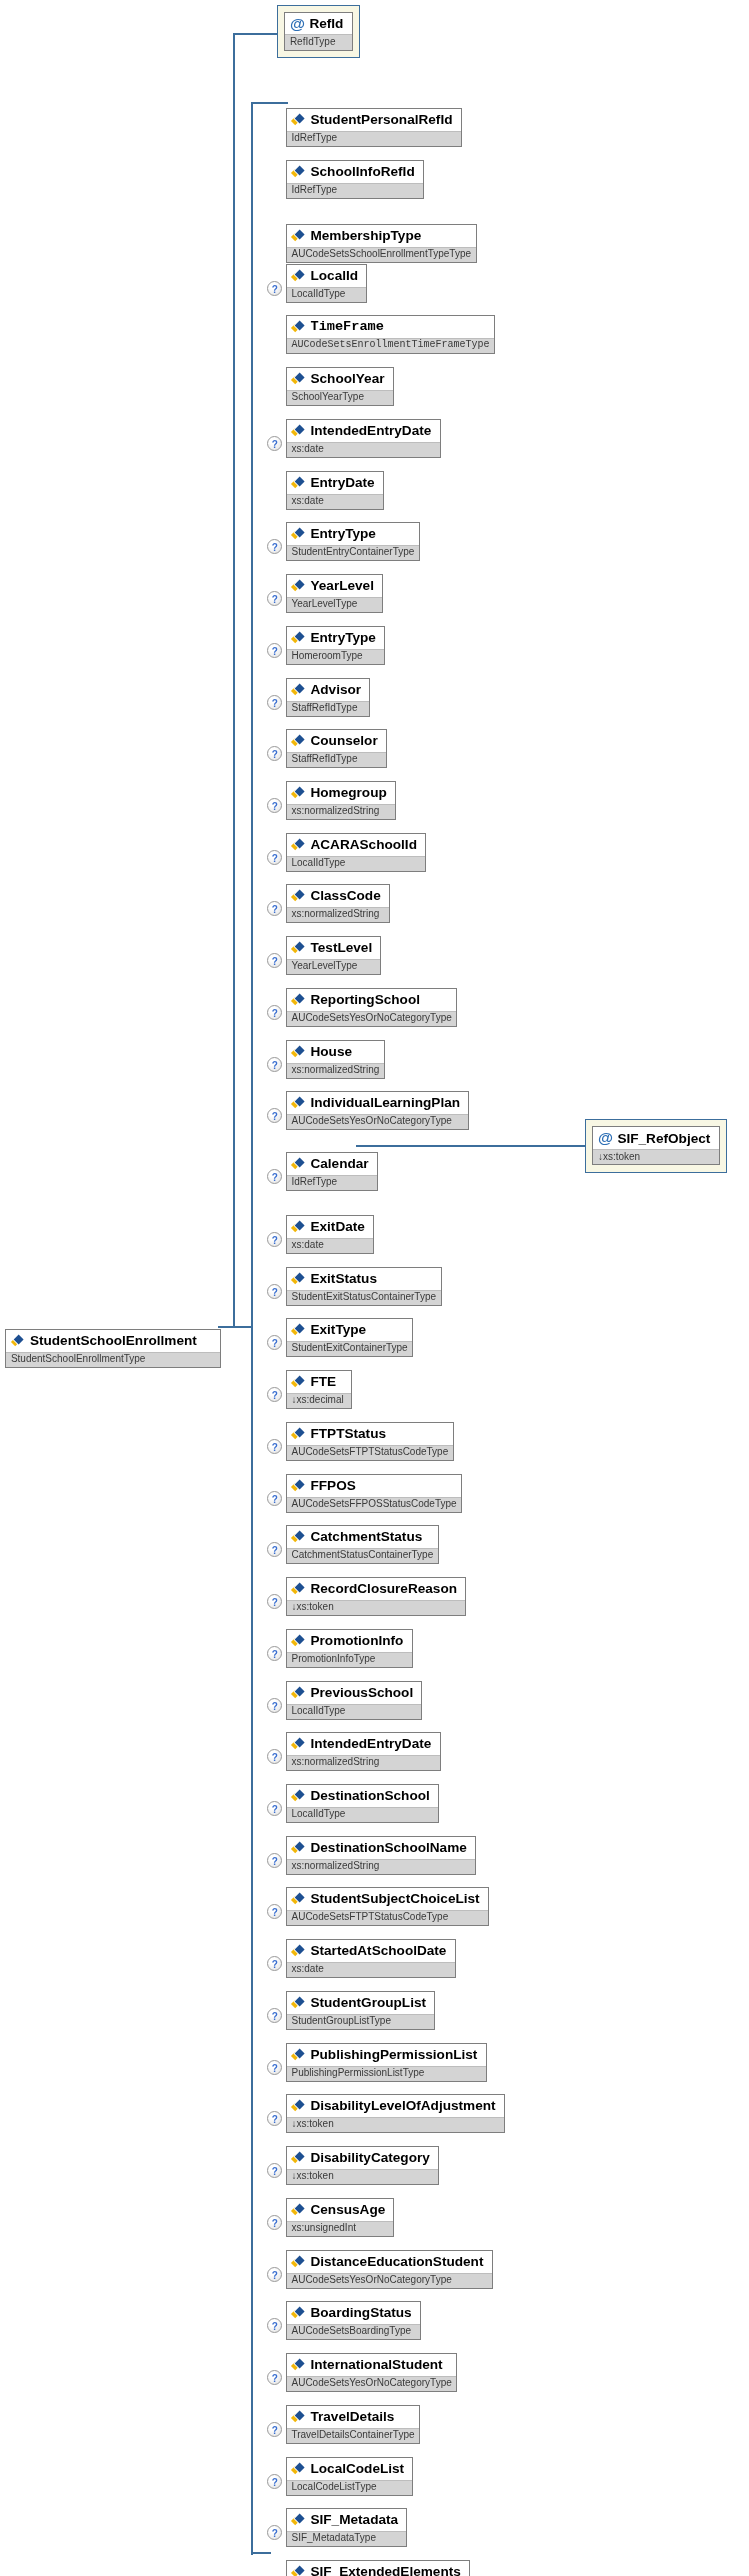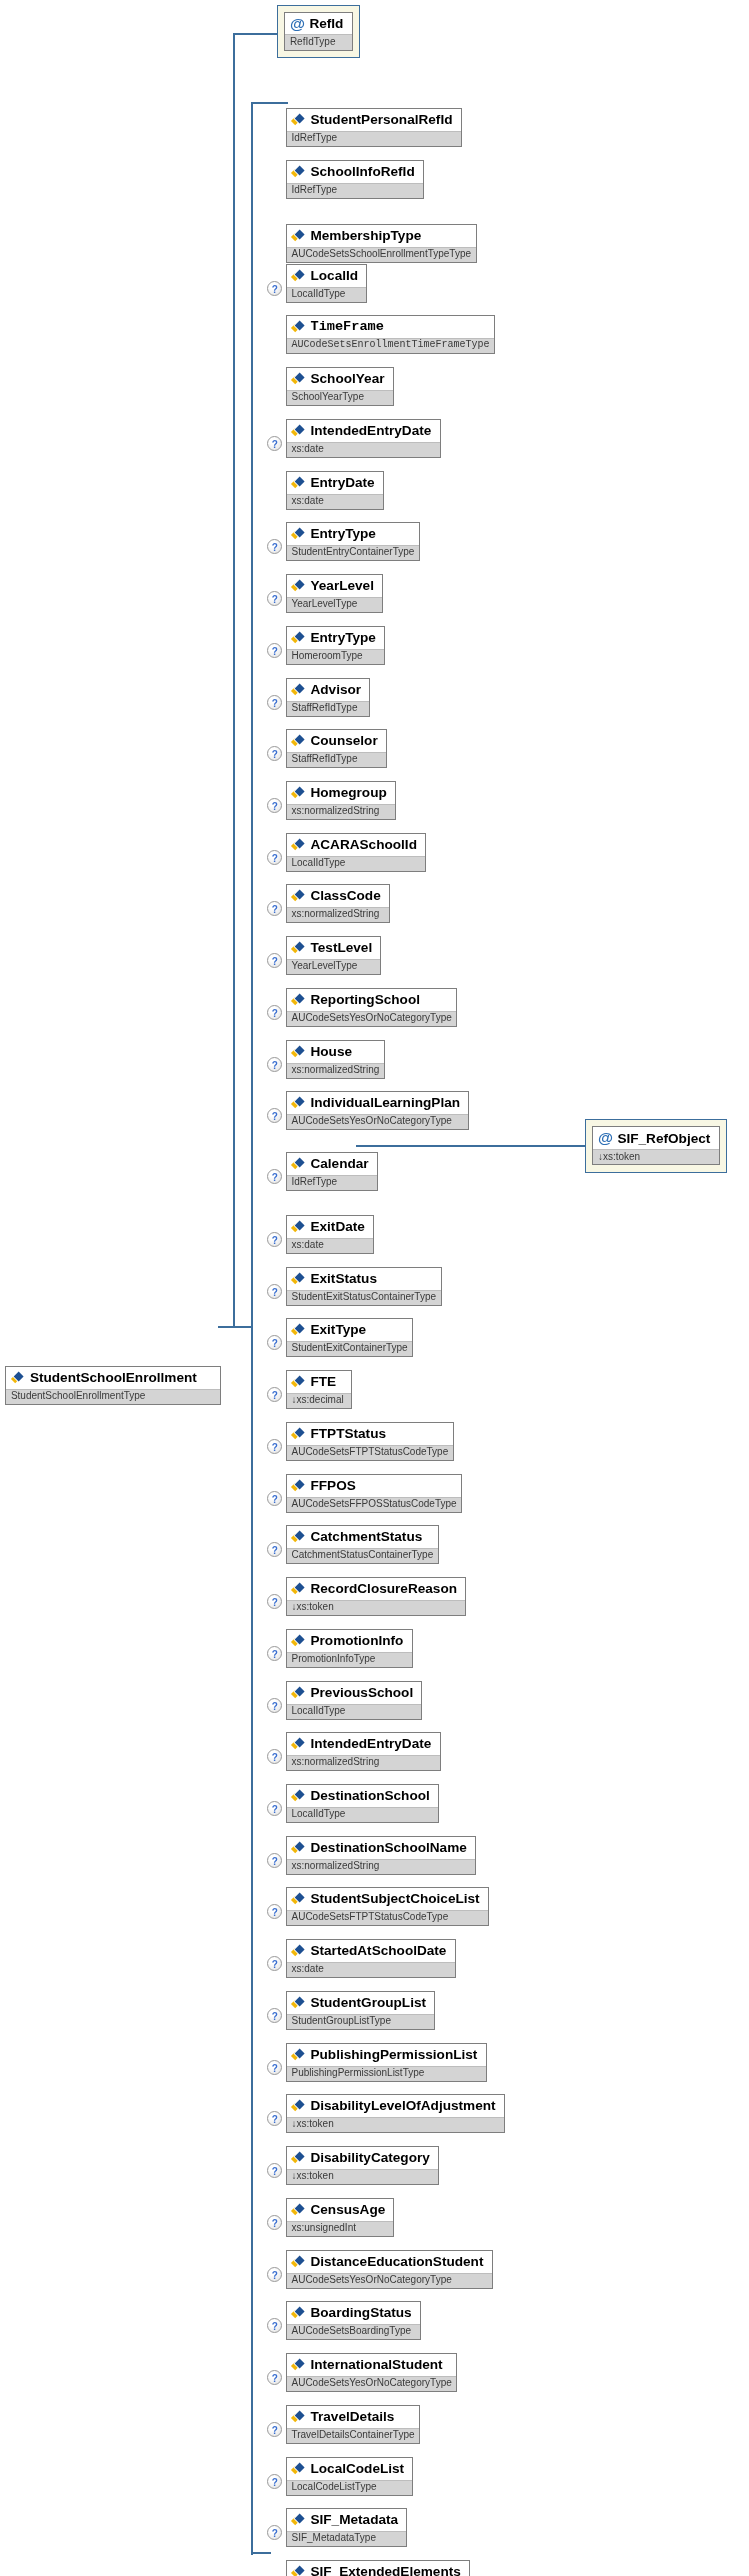--- a/index.html
+++ b/index.html
@@ -79,21 +79,21 @@
   <div class="container-box" style="left:277px;top:4.5px;">
     <div class="el-box">
       <div class="el-header">
         <span class="at-icon">@</span>
         <span class="el-name">RefId</span>
       </div>
       <div class="el-type">RefIdType</div>
     </div>
   </div>
 
-  <div class="row root-row" style="top:1342px;">
+  <div class="row root-row" style="top:1305px;">
     <div class="el-box">
       <div class="el-header">
         <span class="el-icon"></span>
         <span class="el-name">StudentSchoolEnrollment</span>
       </div>
       <div class="el-type">StudentSchoolEnrollmentType</div>
     </div>
   </div>
 
   <div id="children">

